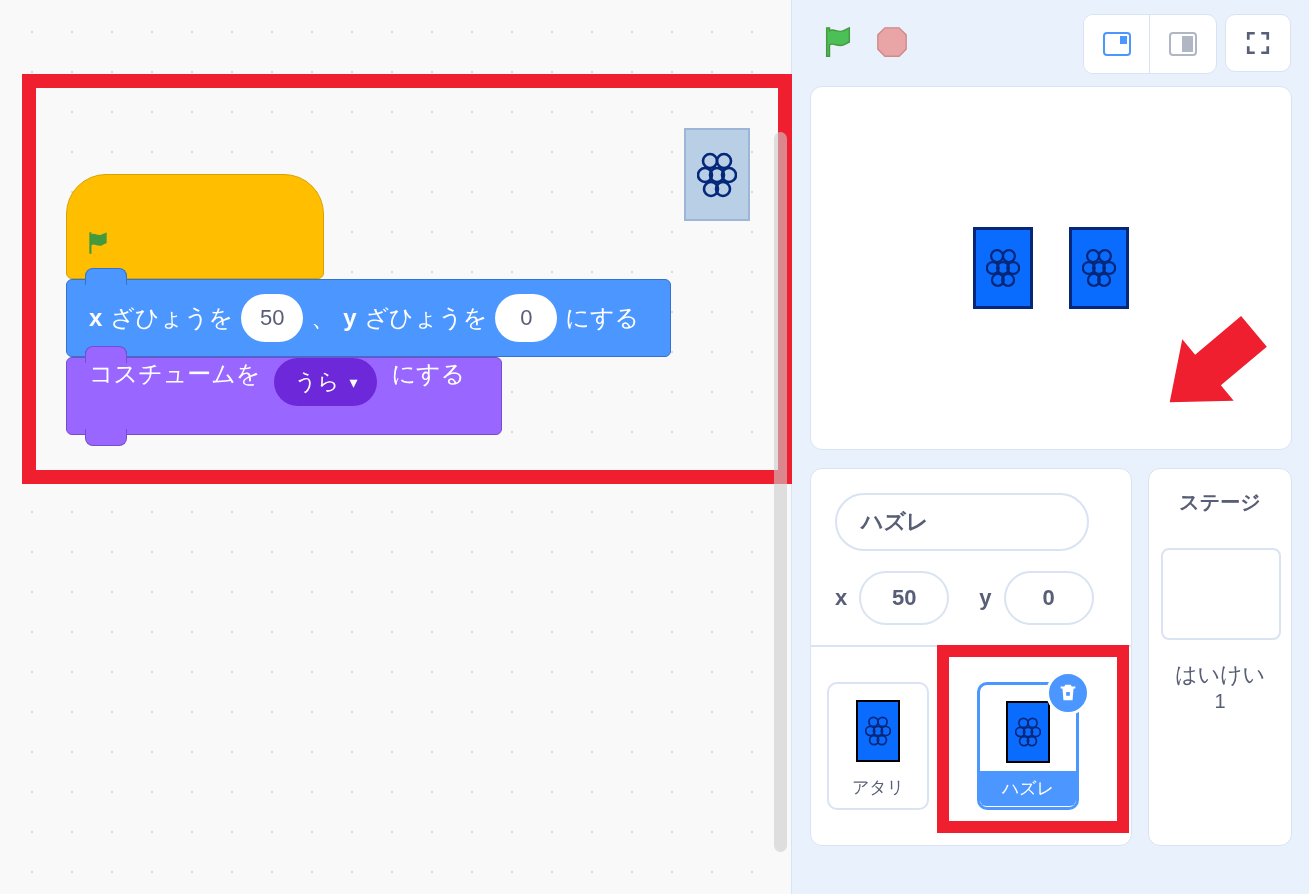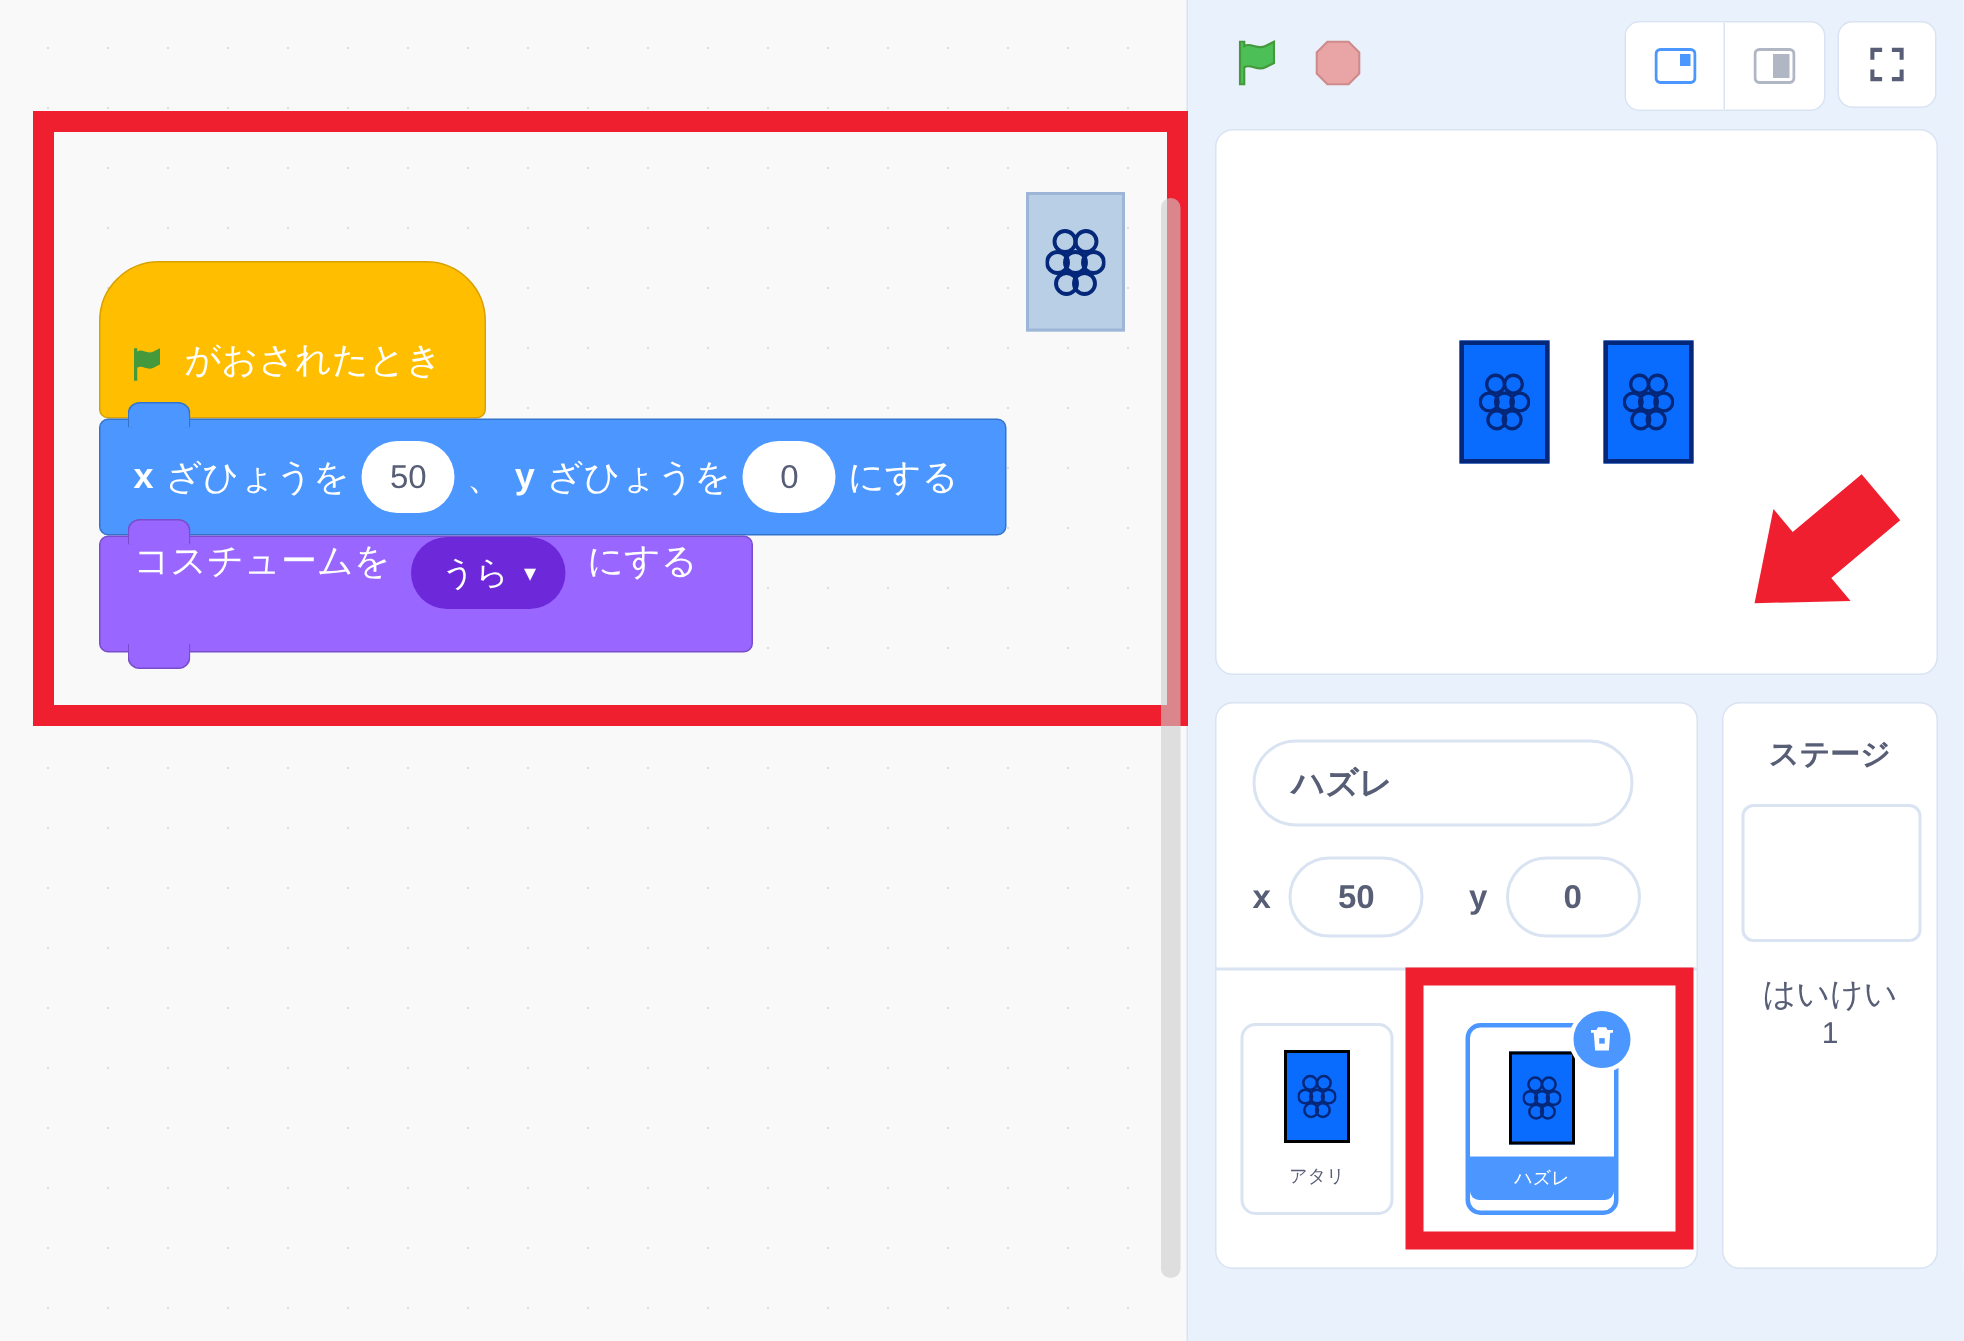--- a/index.html
+++ b/index.html
@@ -272,21 +272,21 @@
     background:#fff;
   }
   .thumb .mini {
     width:44px; height:62px;
     border:2px solid #000;
     background:#0a6cff;
     display:flex; align-items:center; justify-content:center;
     margin-bottom:8px;
   }
   .thumb .lbl {
-    font-size:12px; color:#575e75;
+    font-size:17px; color:#575e75;
     padding: 6px 0;
     width:100%; text-align:center;
   }
   .thumb.selected .lbl {
     background:#4c97ff; color:#fff;
     border-radius: 0 0 6px 6px;
   }
   .delete-badge {
     position:absolute;
     top:-14px; right:-14px;
@@ -303,21 +303,21 @@
     position:absolute;
     top:468px; left: 1148px;
     width:144px; height:378px;
     background:#fff;
     border:1px solid #d9e3f2;
     border-radius:12px;
     padding:20px 12px;
     text-align:center;
     color:#575e75;
   }
-  .stage-title { font-size:20px; font-weight:600; margin-bottom:20px; }
+  .stage-title { font-size:20px; font-weight:600; margin-bottom:32px; }
   .stage-mini {
     width:120px; height:92px;
     border:2px solid #d9e3f2;
     border-radius:8px;
     background:#fff;
     margin:0 auto 20px;
   }
   .bg-label { font-size:22px; }
   .bg-count { font-size:20px; }
 
@@ -341,21 +341,20 @@
         <circle cx="26" cy="40" r="7"></circle>
     </svg>
   </div>
 
   <div class="block-stack">
 
     <div class="hat-block">
       <svg class="hat-flag" viewBox="0 0 24 24">
           <path fill="#45993d" d="M4 2v20h2v-8c3-2 6 2 10 0 2-1 4-2 4-2V2s-2 1-4 2c-4 2-7-2-10 0V2H4z"></path>
         </svg>
-      <span>がおされたとき</span>
     </div>
 
     <div class="motion-block">
       <span style="font-weight:700">x</span>
         <span>ざひょうを</span>
       <div class="num-input">
           <span>50</span>
         </div>
       <span>、</span>
       <span style="font-weight:700">y</span>

